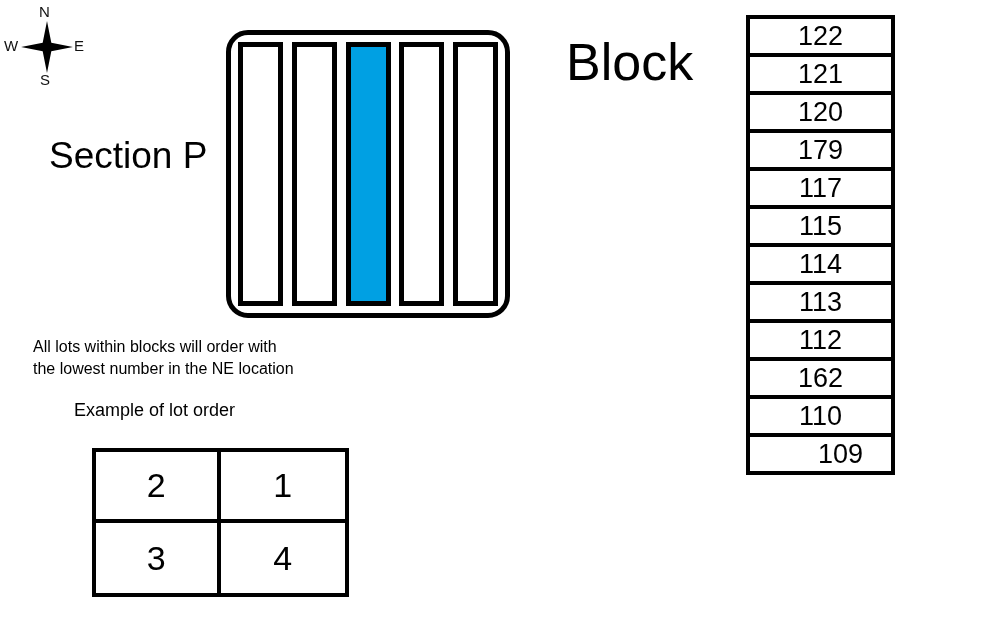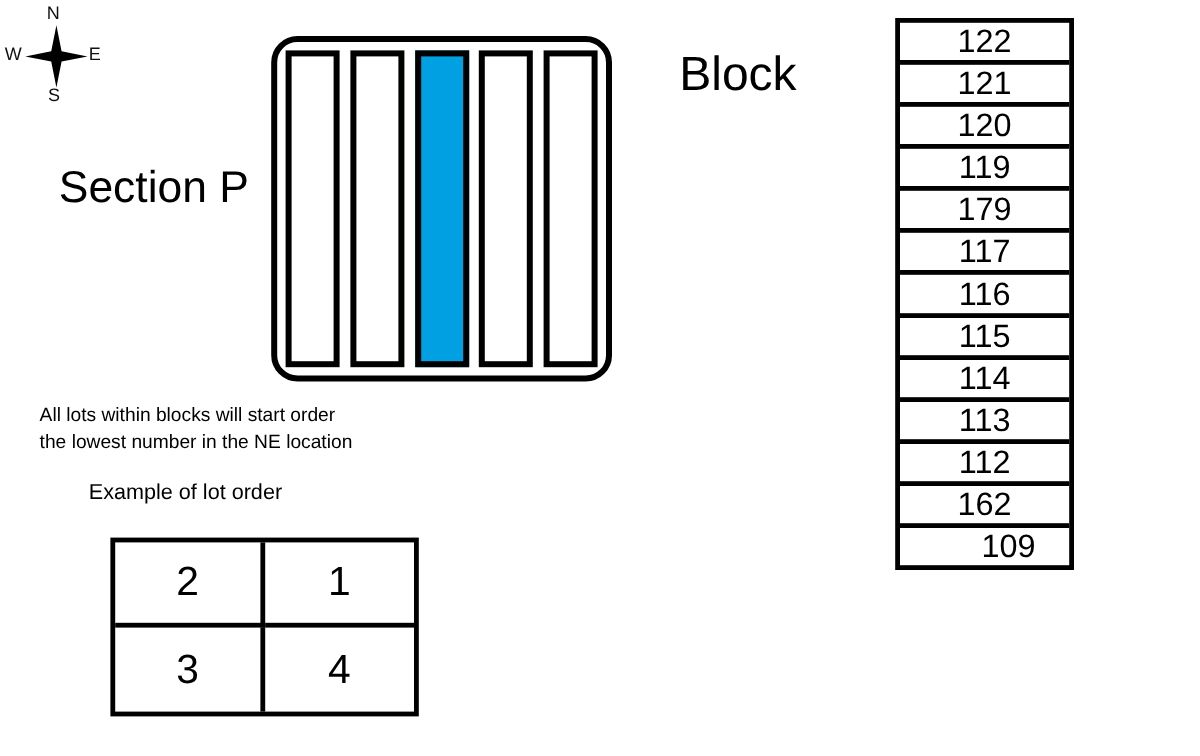--- a/index.html
+++ b/index.html
@@ -52,21 +52,21 @@
     letter-spacing: 0px;
     white-space: nowrap;
     margin-left: 16px;
   }
 
   
   #block-label {
     position: absolute;
     left: 566px;
     top: 38px;
-    font-size: 40px;
+    font-size: 52px;
     line-height: 48px;
     white-space: nowrap;
   }
 
   
   #block-diagram {
     position: absolute;
     left: 226px;
     top: 30px;
     width: 284px;
@@ -183,38 +183,37 @@
 <div id="block-diagram">
   <div class="bars">
       <div class="bar" style="background: rgb(255, 255, 255); border-color: rgb(0, 0, 0);"></div>
       <div class="bar" style="background: rgb(255, 255, 255); border-color: rgb(0, 0, 0);"></div>
       <div class="bar" style="background: rgb(0, 160, 227); border-color: rgb(0, 0, 0);"></div>
       <div class="bar" style="background: rgb(255, 255, 255); border-color: rgb(0, 0, 0);"></div>
       <div class="bar" style="background: rgb(255, 255, 255); border-color: rgb(0, 0, 0);"></div>
     </div>
 </div>
 
-<div id="note">All lots within blocks will start order
+<div id="note">All lots within blocks will order with
 the lowest number in the NE location</div>
 <div id="example-caption">Example of lot order</div>
 
 <div id="lot-grid">
     <div class="cell b-right b-bottom">2</div>
     <div class="cell b-bottom">1</div>
     <div class="cell b-right">3</div>
     <div class="cell">4</div>
   </div>
 
 <div id="block-list">
     <div class="row">122</div>
     <div class="row">121</div>
     <div class="row">120</div>
-    <div class="row">119</div>
     <div class="row">179</div>
     <div class="row">117</div>
-    <div class="row">116</div>
     <div class="row">115</div>
     <div class="row">114</div>
     <div class="row">113</div>
     <div class="row">112</div>
     <div class="row">162</div>
+    <div class="row">110</div>
     <div class="row">109</div>
   </div>
 
 </body></html>

